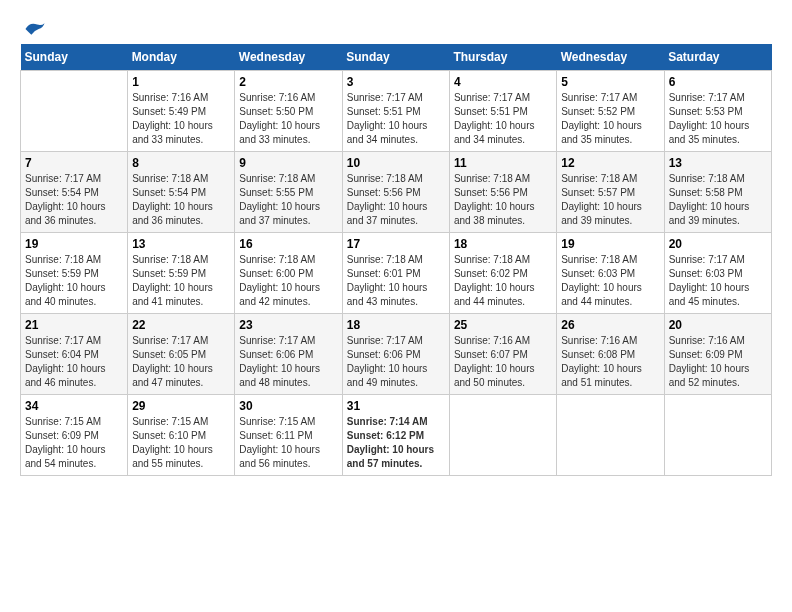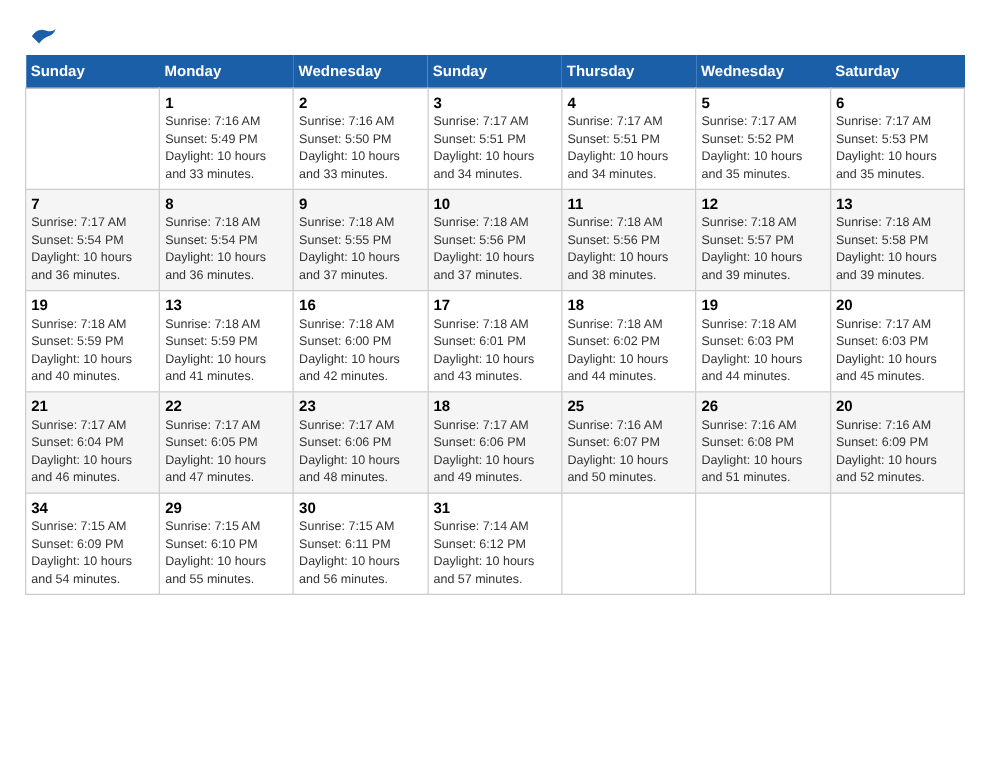--- a/index.html
+++ b/index.html
@@ -341,21 +341,21 @@
         </td>
         <td>
           <span class="day-num">30</span>
           <div class="day-info" style="white-space: pre-line;">Sunrise: 7:15 AM
 Sunset: 6:11 PM
 Daylight: 10 hours
 and 56 minutes.</div>
         </td>
         <td>
           <span class="day-num">31</span>
-          <div class="day-info" style="white-space: pre-line;">Sunrise: 7:14 AM
+          <div class="day-info" style="white-space: pre-line; font-weight: bold;">Sunrise: 7:14 AM
 Sunset: 6:12 PM
 Daylight: 10 hours
 and 57 minutes.</div>
         </td>
         <td class="empty"></td>
         <td class="empty"></td>
         <td class="empty"></td>
       </tr>
     </tbody>
 </table>

